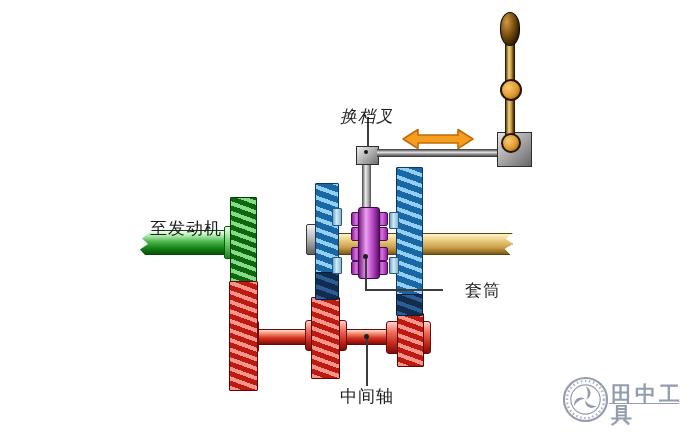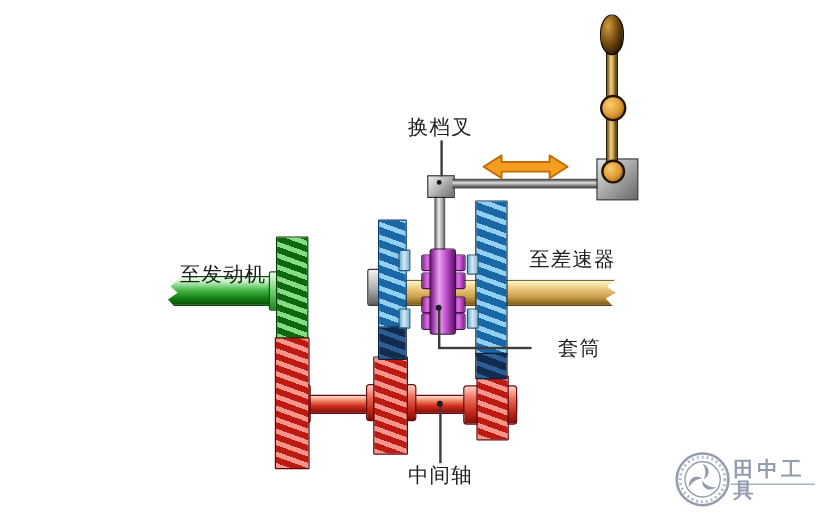--- a/index.html
+++ b/index.html
@@ -43,21 +43,21 @@
   #fork-block{background:linear-gradient(135deg,#ececec,#b8b8b8 45%,#6e6e6e);border:1px solid #2e2e2e;z-index:6;}
   #fork-dot{background:#161616;border-radius:50%;z-index:7;}
   #h-rod{background:linear-gradient(180deg,#303030 0%,#e0e0e0 42%,#9a9a9a 62%,#303030 100%);z-index:6;}
   #lever-block{background:linear-gradient(135deg,#e4e4e4,#b0b0b0 42%,#686868);border:1px solid #2e2e2e;z-index:6;}
   #lever-pivot,#lever-ball{background:radial-gradient(circle at 35% 35%,#f8cc70,#e09830 55%,#7a4a08);border:2px solid #241500;border-radius:50%;z-index:7;}
   #lever-rod{background:linear-gradient(90deg,#6a4a10,#f0d488 38%,#c89838 66%,#3a2606);border:1px solid #2a1a02;z-index:6;}
   #lever-knob{background:radial-gradient(ellipse at 32% 28%,#d49a42,#7a5210 42%,#1d1000 85%);border:1px solid #120a00;border-radius:50%/46%;z-index:7;}
   #shift-arrow{z-index:7;}
   
   #watermark{z-index:9;color:var(--watermark,#8b95a7);opacity:.92;}
-  #wm-brand{font-family:Liberation Sans, sans-serif;font-weight:bold;font-size:17px;letter-spacing:3px;line-height:1;}
+  #wm-brand{font-family:Liberation Sans, sans-serif;font-weight:bold;font-size:21px;letter-spacing:3px;line-height:1;}
   #wm-divider{background:var(--watermark,#8b95a7);height:1px;}
   #wm-url{font-family:"Liberation Sans","DejaVu Sans",sans-serif;font-size:12.5px;letter-spacing:.5px;line-height:1;}
 </style>
 </head>
 <body>
 
 <div id="stage">
 
   <div class="abs z1" id="green-shaft" style="left:140px;top:230px;width:93px;height:23px;"></div>
   <div class="abs z2" id="green-hub" style="left:224px;top:226px;width:9px;height:31px;"></div>
@@ -106,23 +106,22 @@
   <div class="abs" id="lever-ball" style="left:500px;top:79px;width:18px;height:18px;"></div>
   <div class="abs" id="lever-knob" style="left:500px;top:12px;width:18px;height:32px;"></div>
 
   <div class="abs pline" style="left:367px;top:117px;width:1.5px;height:30px;"></div>
   <div class="abs pdot" style="left:363px;top:254px;width:5px;height:5px;"></div>
   <div class="abs pline" style="left:365px;top:257px;width:1.5px;height:33px;"></div>
   <div class="abs pline" style="left:365px;top:289px;width:78px;height:1.5px;"></div>
   <div class="abs pdot" style="left:364px;top:334px;width:5px;height:5px;"></div>
   <div class="abs pline" style="left:366px;top:337px;width:1.5px;height:49px;"></div>
 
-  <div class="abs lbl" style="left:340px;top:98px;">换档叉</div>
+  <div class="abs lbl" style="left:340px;top:108px;font-style:italic;">换档叉</div>
   <div class="abs lbl" style="left:150px;top:207px;margin-top:13px;">至发动机</div>
-  <div class="abs lbl" style="left:441px;top:208px;">至差速器</div>
   <div class="abs lbl" style="left:465px;top:282px;">套筒</div>
   <div class="abs lbl" style="left:340px;top:388px;">中间轴</div>
 
   <div class="abs" id="watermark" style="left:560px;top:374px;width:130px;height:52px;">
     <svg style="position:absolute;left:2px;top:2px;" width="47" height="47" viewBox="0 0 48 48">
       <circle cx="24" cy="24" r="22" fill="none" stroke="#8b95a7" stroke-width="2.2"></circle>
       <circle cx="24" cy="24" r="19" fill="none" stroke="#8b95a7" stroke-width="2.4" stroke-dasharray="1.6 2.6" opacity="0.75"></circle>
       <circle cx="24" cy="24" r="15" fill="none" stroke="#8b95a7" stroke-width="1.2"></circle>
       <g fill="#8b95a7">
         <path d="M24 10.5 C30 13.5 31.5 20 25 24 C27.5 18.5 26 14 24 10.5 Z"></path>

